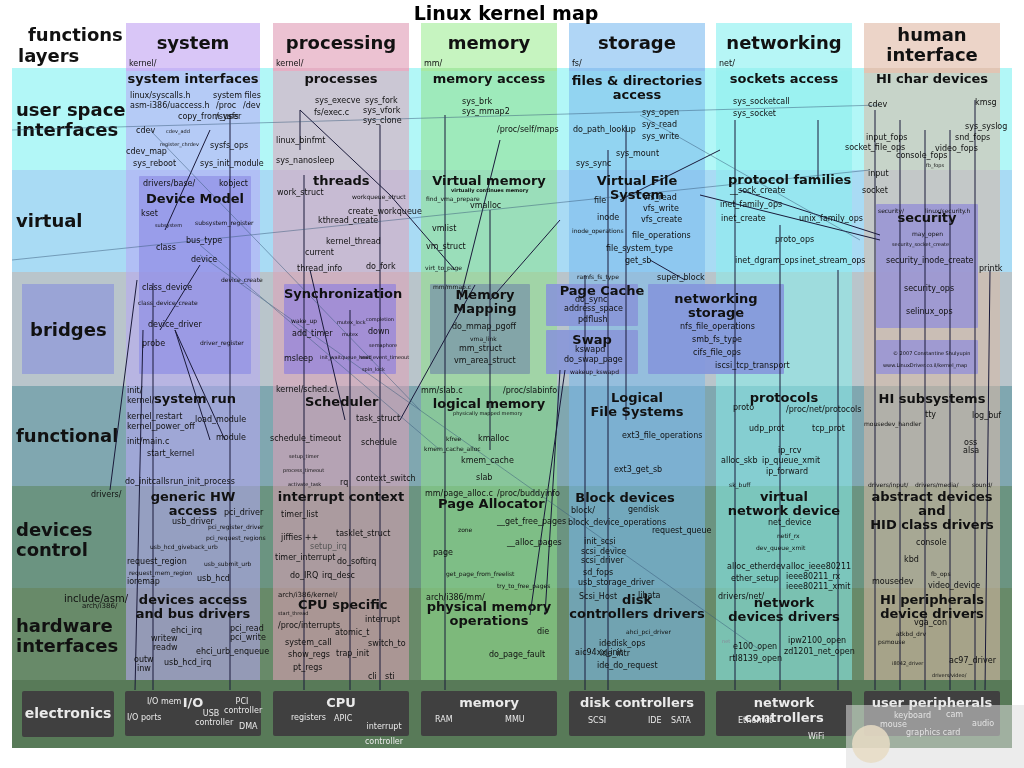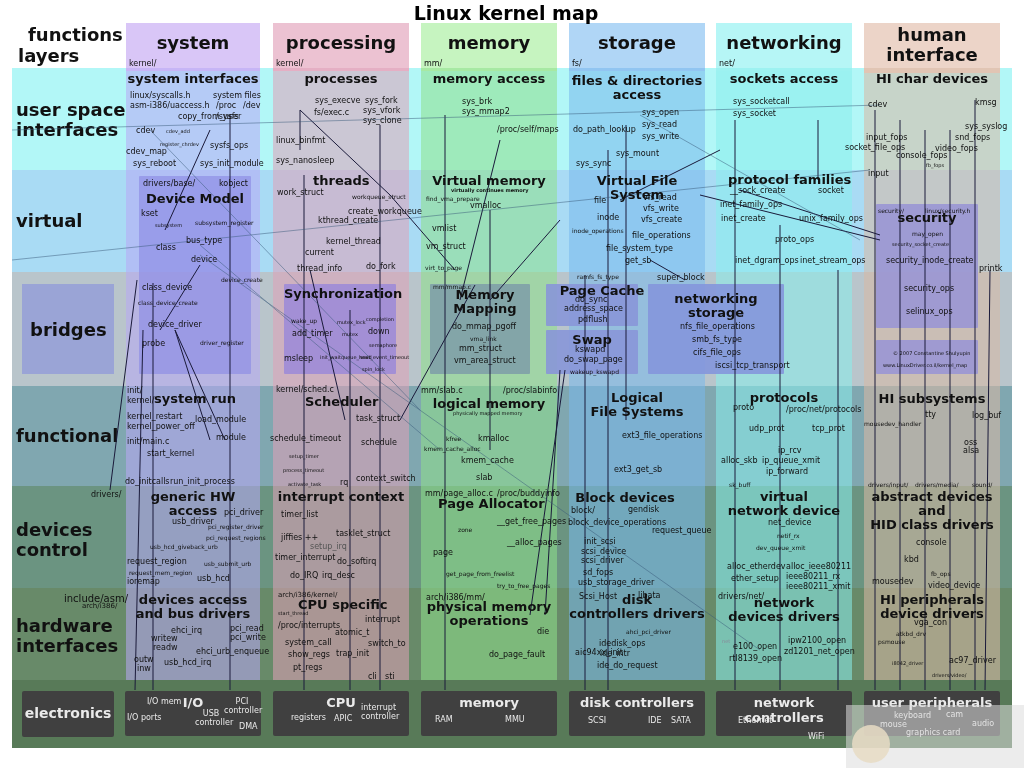--- a/index.html
+++ b/index.html
@@ -407,21 +407,21 @@
 <div class="abs lbl" style="left:575px;top:648px;">aic94xx_init</div>
 <div class="abs lbl" style="left:597px;top:661px;">ide_do_request</div>
 
 <div class="abs cell-title" style="left:716px;width:136px;top:72px;">sockets access</div>
 <div class="abs lbl" style="left:733px;top:97px;">sys_socketcall</div>
 <div class="abs lbl" style="left:733px;top:109px;">sys_socket</div>
 <div class="abs lbl" style="left:845px;top:143px;">socket_file_ops</div>
 
 <div class="abs cell-title" style="left:728px;top:173px;">protocol families</div>
 <div class="abs lbl" style="left:730px;top:186px;">__sock_create</div>
-<div class="abs lbl" style="left:818px;top:186px;">socket</div>
+<div class="abs lbl" style="left:862px;top:186px;">socket</div>
 <div class="abs lbl" style="left:720px;top:200px;">inet_family_ops</div>
 <div class="abs lbl" style="left:721px;top:214px;">inet_create</div>
 <div class="abs lbl" style="left:799px;top:214px;">unix_family_ops</div>
 <div class="abs lbl" style="left:775px;top:235px;">proto_ops</div>
 <div class="abs lbl" style="left:735px;top:256px;">inet_dgram_ops</div>
 <div class="abs lbl" style="left:800px;top:256px;">inet_stream_ops</div>
 
 <div class="abs cell-title" style="left:648px;width:136px;top:292px;">
     <div>networking</div>
     <div>storage</div>
@@ -526,21 +526,21 @@
   <span class="s" style="left:22px;top:6px;">I/O mem</span>
   <span class="s" style="left:2px;top:22px;">I/O ports</span>
   <span class="s" style="left:70px;top:18px;width:32px;text-align:center;line-height:9px;">USB controller</span>
   <span class="s" style="left:99px;top:6px;width:36px;text-align:center;line-height:9px;">PCI controller</span>
   <span class="s" style="left:114px;top:31px;">DMA</span>
 </div>
 <div class="abs elec" style="left:273px;top:691px;width:136px;height:45px;">
   <div class="h" style="padding-top:4px;">CPU</div>
   <span class="s" style="left:18px;top:22px;">registers</span>
   <span class="s" style="left:61px;top:23px;">APIC</span>
-  <span class="s" style="left:88px;top:12px;width:46px;line-height:9px;">interrupt controller</span>
+  <span class="s" style="left:88px;top:28px;width:46px;line-height:15px;text-align:center;">interrupt controller</span>
 </div>
 <div class="abs elec" style="left:421px;top:691px;width:136px;height:45px;">
   <div class="h" style="padding-top:4px;">memory</div>
   <span class="s" style="left:14px;top:24px;">RAM</span>
   <span class="s" style="left:84px;top:24px;">MMU</span>
 </div>
 <div class="abs elec" style="left:569px;top:691px;width:136px;height:45px;">
   <div class="h" style="padding-top:4px;">disk controllers</div>
   <span class="s" style="left:19px;top:25px;">SCSI</span>
   <span class="s" style="left:79px;top:25px;">IDE</span>

